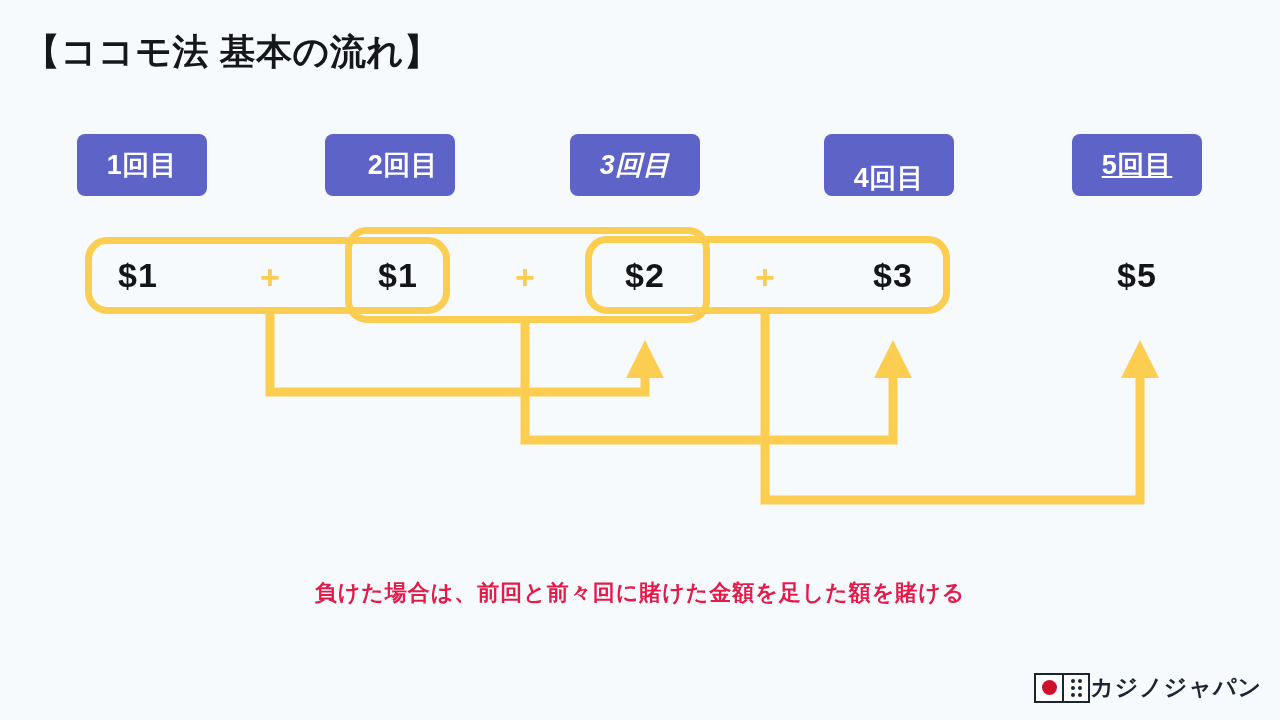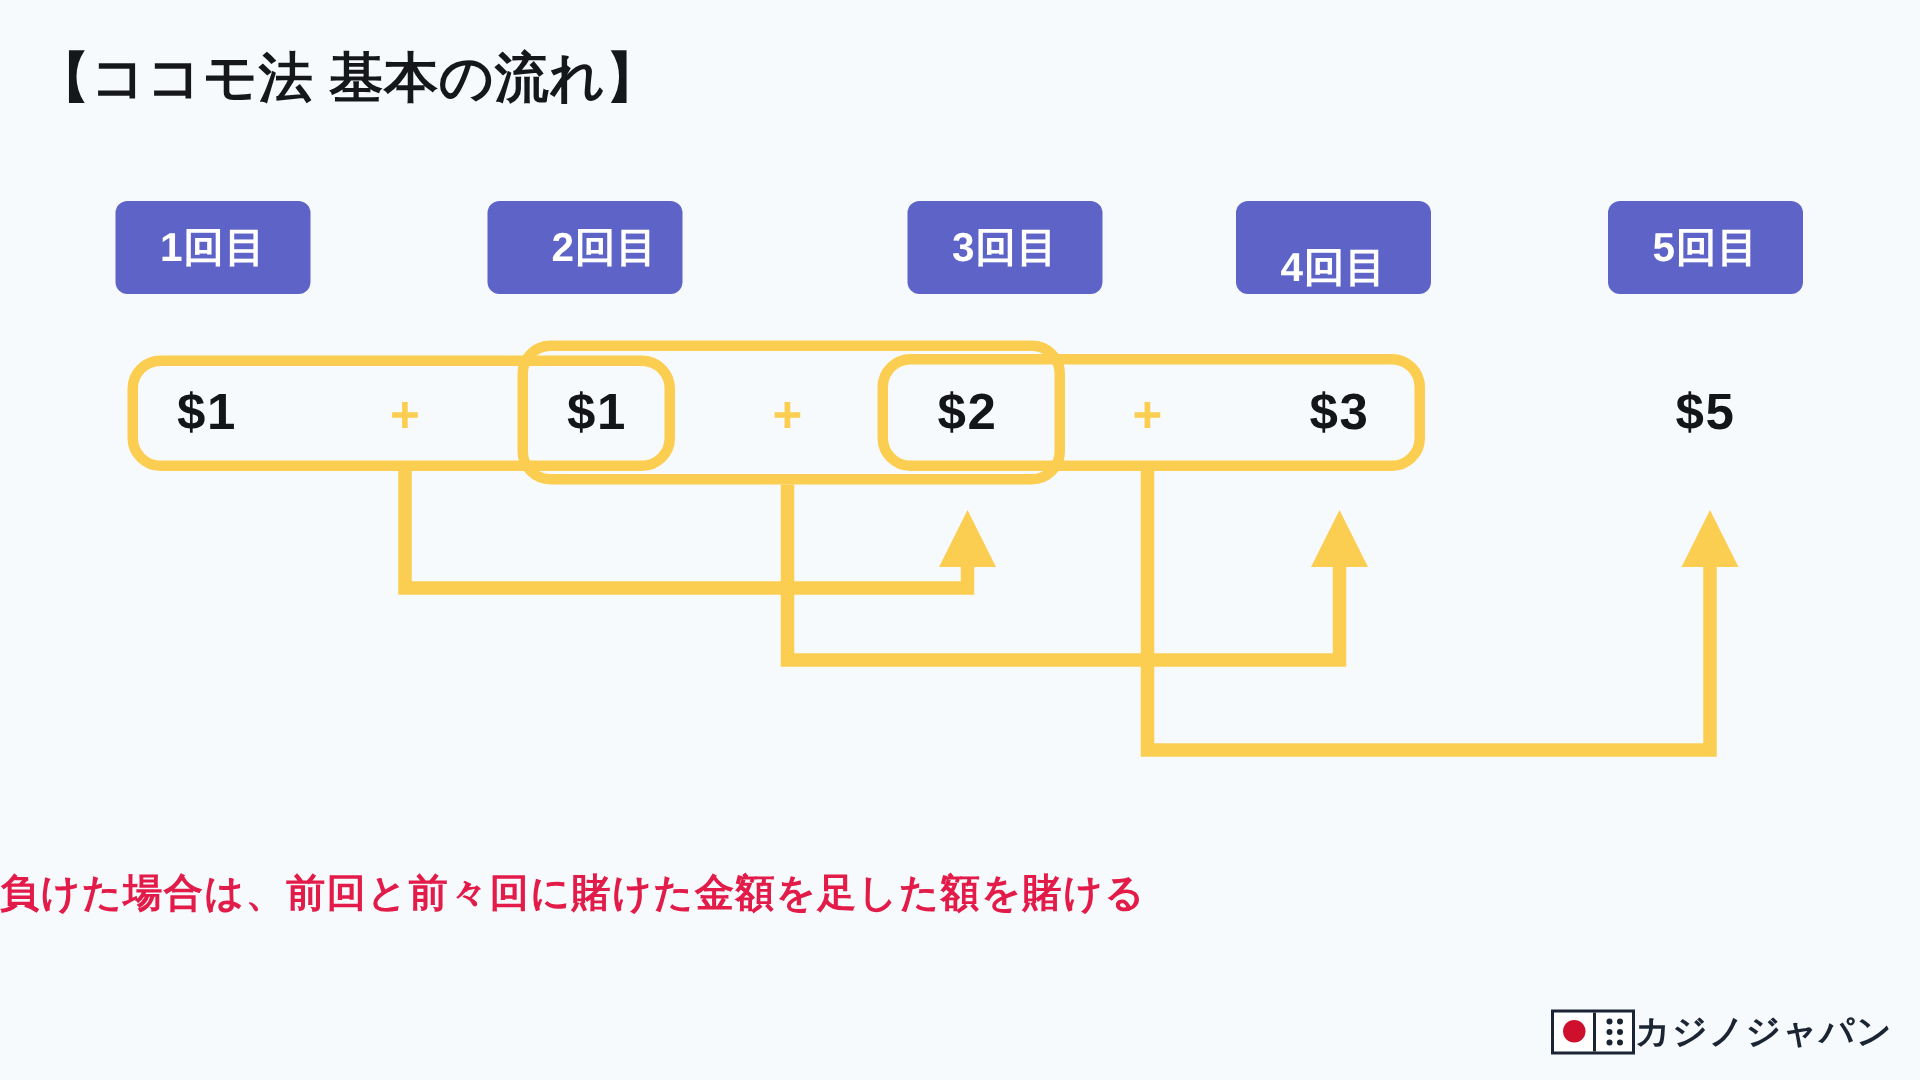--- a/index.html
+++ b/index.html
@@ -46,22 +46,22 @@
   }
   .gb-1 { left:85px;  top:237px; width:365px; height:77px; }
   .gb-2 { left:345px; top:227px; width:365px; height:96px; }
   .gb-3 { left:585px; top:236px; width:365px; height:78px; }
 
   
   #connectors { position:absolute; left:0; top:0; width:1280px; height:720px; }
 
   
   .caption {
-    position:absolute; left:0; top:578px; width:1280px; text-align:left;
-    font-size:26px; font-weight:700; color:#E21B49; letter-spacing:1px;
+    position:absolute; left:0; top:578px; width:1280px; text-align:center;
+    font-size:22px; font-weight:700; color:#E21B49; letter-spacing:1px;
   }
 
   
   .logo { position:absolute; right:18px; top:672px; display:flex; align-items:center; gap:0; }
   .logo-mark { display:flex; width:56px; height:30px; border:2px solid #1A2433; background:#FFFFFF; }
   .logo-half { width:50%; display:flex; align-items:center; justify-content:center; position:relative; }
   .logo-half.right { border-left:2px solid #1A2433; }
   .flag-dot { width:15px; height:15px; border-radius:50%; background:#CF102D; }
   .dice-grid { display:grid; grid-template-columns:repeat(2,4px); grid-template-rows:repeat(3,4px); gap:3px; }
   .dice-dot { width:4px; height:4px; border-radius:50%; background:#1A2433; }
@@ -73,27 +73,27 @@
 <div id="stage">
 
   <div class="title">【ココモ法 基本の流れ】</div>
 
   <div class="badge" style="left:77px;">
       <span>1回目</span>
     </div>
   <div class="badge" style="left:325px;padding-left:26px;">
       <span>2回目</span>
     </div>
-  <div class="badge" style="left:605px;">
+  <div class="badge" style="left:570px;font-style:italic;">
       <span>3回目</span>
     </div>
   <div class="badge" style="left:824px;align-items:flex-end;">
       <span>4回目</span>
     </div>
-  <div class="badge" style="left:1072px;">
+  <div class="badge" style="left:1072px;text-decoration:underline;">
       <span>5回目</span>
     </div>
 
   <div class="group-box gb-1"></div>
   <div class="group-box gb-2"></div>
   <div class="group-box gb-3"></div>
 
   <div class="amount" style="left:78px;">$1</div>
   <div class="amount" style="left:338px;">$1</div>
   <div class="amount" style="left:585px;">$2</div>

